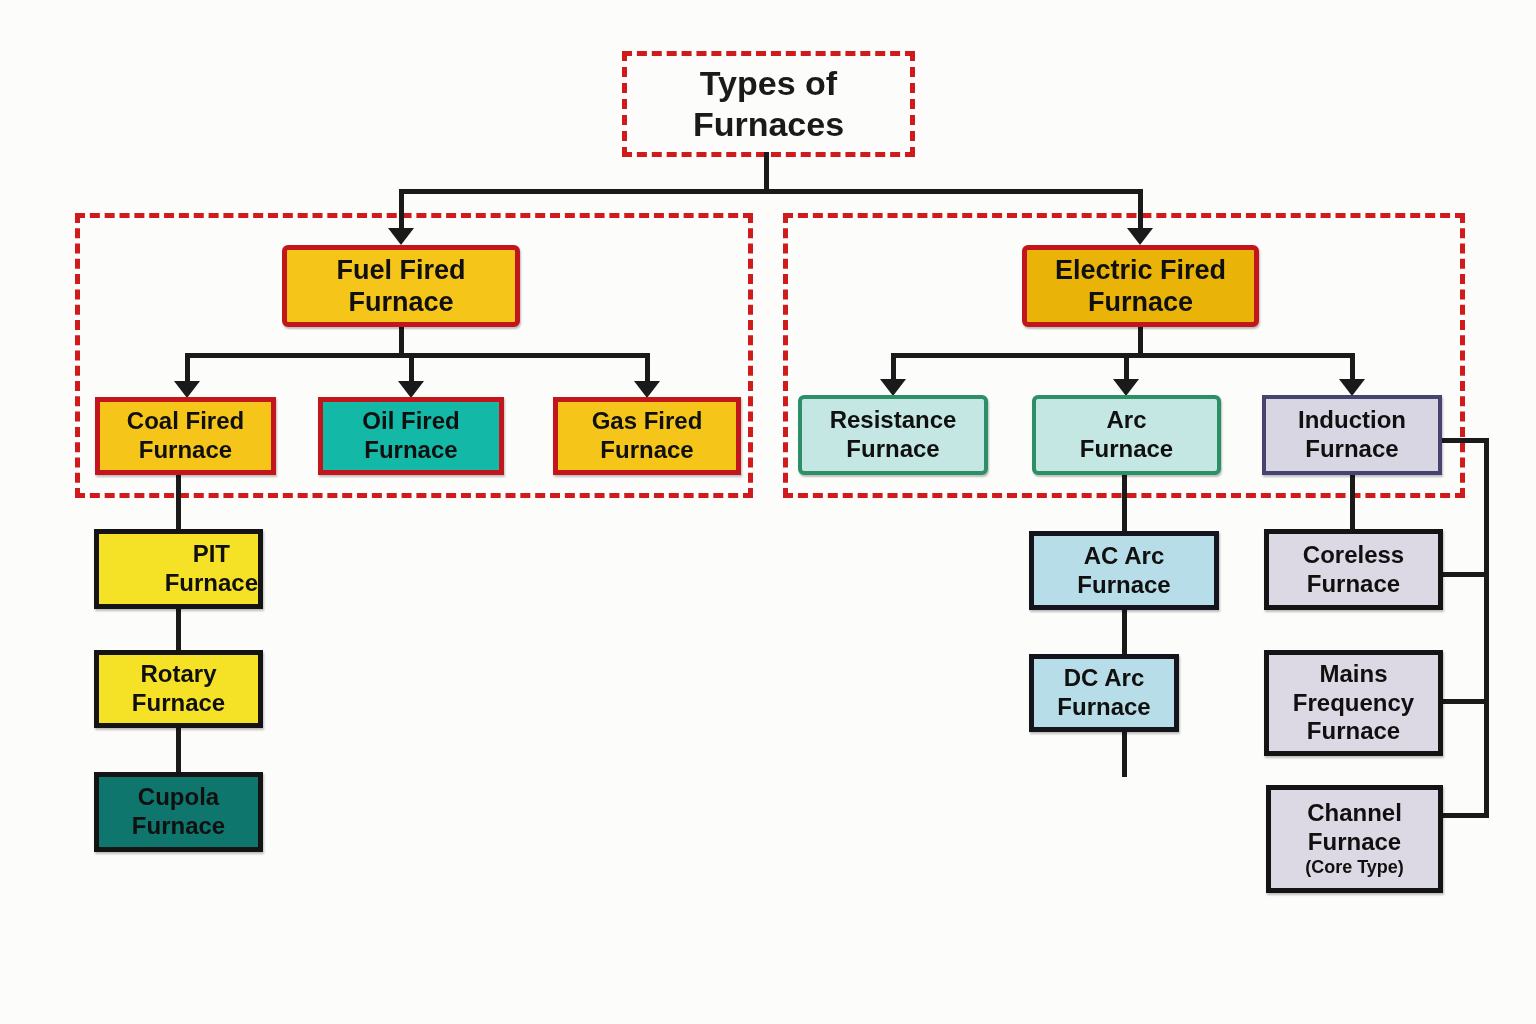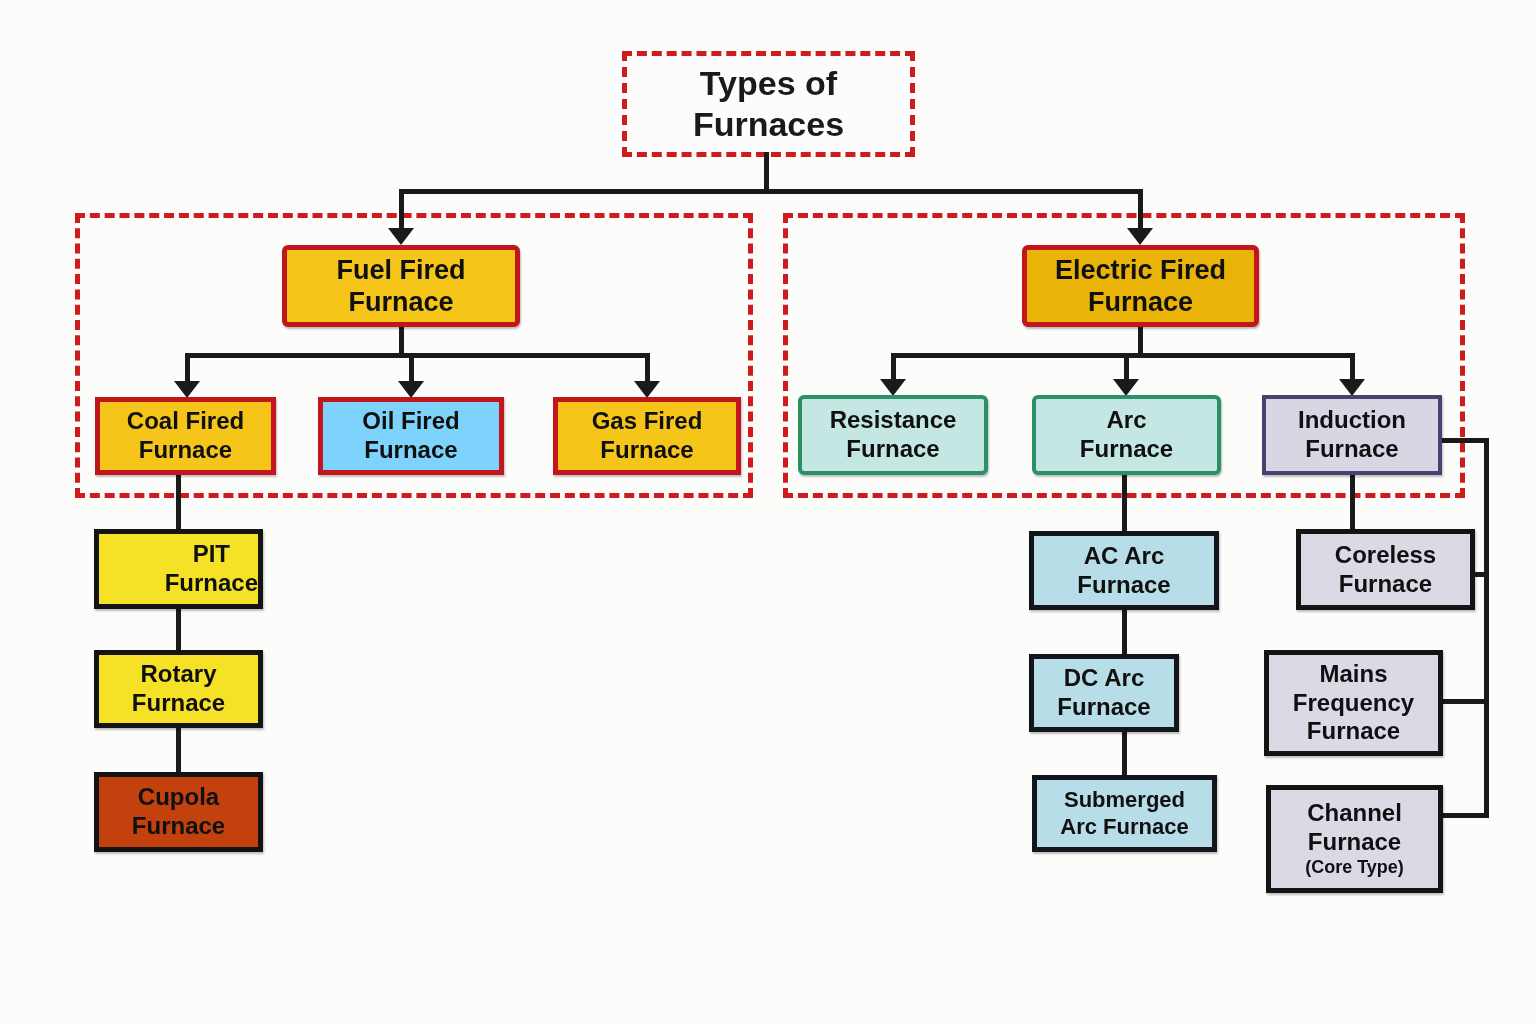--- a/index.html
+++ b/index.html
@@ -95,21 +95,21 @@
   </div>
   <div class="node rounded fs27" style="left: 1022px; top: 245px; width: 237px; height: 82px; background: #eab308; border-color: rgb(194, 22, 28);">
     <span class="lbl">Electric Fired
 Furnace</span>
   </div>
 
   <div class="node fs24" style="left: 95px; top: 397px; width: 181px; height: 78px; background: rgb(245, 197, 26); border-color: rgb(194, 22, 28);">
     <span class="lbl">Coal Fired
 Furnace</span>
   </div>
-  <div class="node fs24" style="left: 318px; top: 397px; width: 186px; height: 78px; background: #7dd3fc; border-color: rgb(194, 22, 28);">
+  <div class="node fs24" style="left: 318px; top: 397px; width: 186px; height: 78px; background: #14b8a6; border-color: rgb(194, 22, 28);">
     <span class="lbl">Oil Fired
 Furnace</span>
   </div>
   <div class="node fs24" style="left: 553px; top: 397px; width: 188px; height: 78px; background: rgb(245, 197, 26); border-color: rgb(194, 22, 28);">
     <span class="lbl">Gas Fired
 Furnace</span>
   </div>
 
   <div class="node b4 rounded fs24" style="left: 798px; top: 395px; width: 190px; height: 80px; background: rgb(196, 231, 227); border-color: rgb(44, 143, 102);">
     <span class="lbl">Resistance
@@ -125,39 +125,35 @@
   </div>
 
   <div class="node fs24" style="left: 94px; top: 529px; width: 169px; height: 80px; background: rgb(245, 226, 38); border-color: rgb(20, 20, 20); align-items: flex-end;">
     <span class="lbl">PIT
 Furnace</span>
   </div>
   <div class="node fs24" style="left: 94px; top: 650px; width: 169px; height: 78px; background: rgb(245, 226, 38); border-color: rgb(20, 20, 20);">
     <span class="lbl">Rotary
 Furnace</span>
   </div>
-  <div class="node fs24" style="left: 94px; top: 772px; width: 169px; height: 80px; background: #c2410c; border-color: rgb(20, 20, 20);">
+  <div class="node fs24" style="left: 94px; top: 772px; width: 169px; height: 80px; background: #0f766e; border-color: rgb(20, 20, 20);">
     <span class="lbl">Cupola
 Furnace</span>
   </div>
 
   <div class="node fs24" style="left: 1029px; top: 531px; width: 190px; height: 79px; background: rgb(183, 222, 232); border-color: rgb(20, 20, 28);">
     <span class="lbl">AC Arc
 Furnace</span>
   </div>
   <div class="node fs24" style="left: 1029px; top: 654px; width: 150px; height: 78px; background: rgb(183, 222, 232); border-color: rgb(20, 20, 28);">
     <span class="lbl">DC Arc
 Furnace</span>
   </div>
-  <div class="node fs22" style="left: 1032px; top: 775px; width: 185px; height: 77px; background: rgb(183, 222, 232); border-color: rgb(20, 20, 28);">
-    <span class="lbl">Submerged
-Arc Furnace</span>
-  </div>
 
-  <div class="node fs24" style="left: 1264px; top: 529px; width: 179px; height: 81px; background: rgb(220, 216, 228); border-color: rgb(20, 20, 20); margin-left: 32px;">
+  <div class="node fs24" style="left: 1264px; top: 529px; width: 179px; height: 81px; background: rgb(220, 216, 228); border-color: rgb(20, 20, 20);">
     <span class="lbl">Coreless
 Furnace</span>
   </div>
   <div class="node fs24" style="left: 1264px; top: 650px; width: 179px; height: 106px; background: rgb(220, 216, 228); border-color: rgb(20, 20, 20);">
     <span class="lbl">Mains
 Frequency
 Furnace</span>
   </div>
   <div class="node fs24" style="left: 1266px; top: 785px; width: 177px; height: 108px; background: rgb(220, 216, 228); border-color: rgb(20, 20, 20);">
     <span class="lbl">Channel

